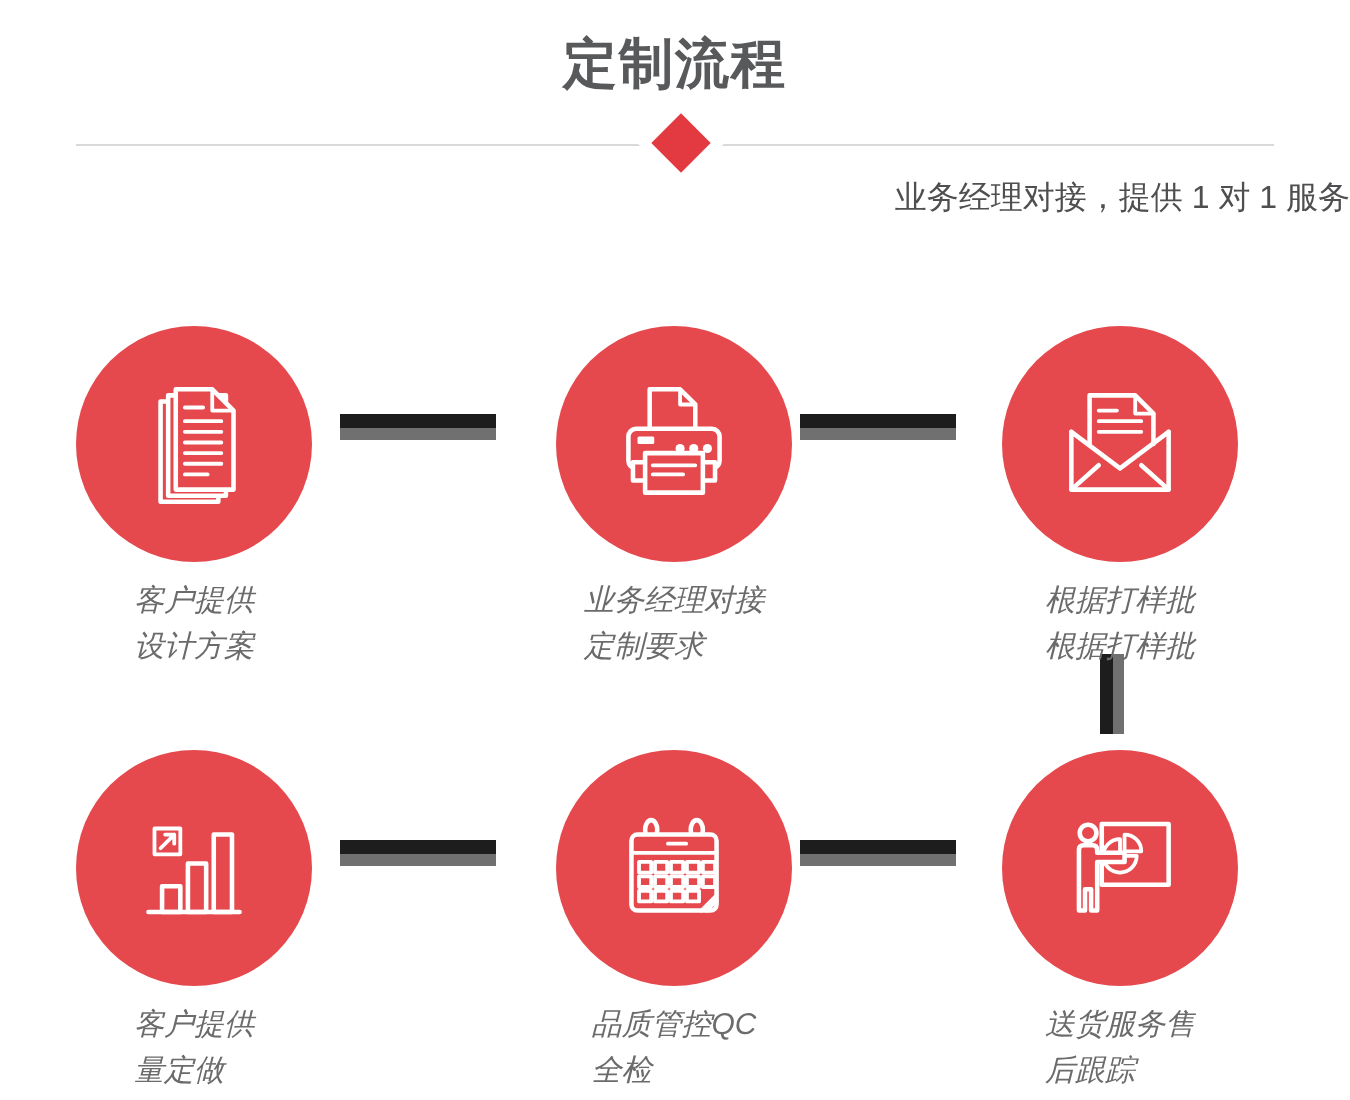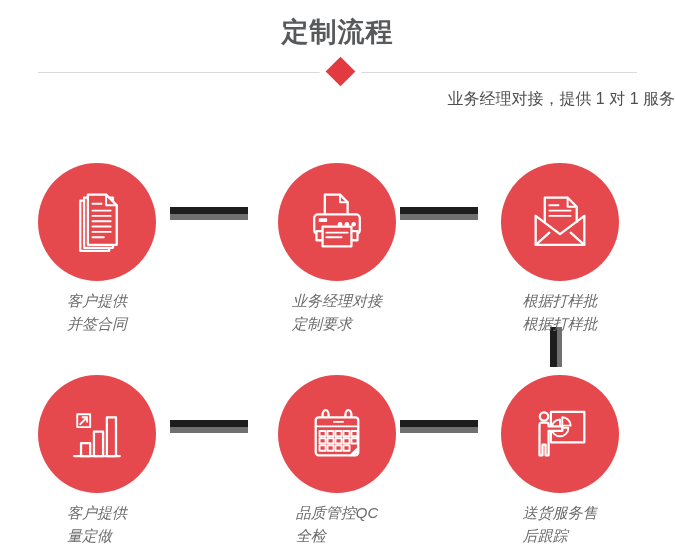--- a/index.html
+++ b/index.html
@@ -129,21 +129,21 @@
     <div class="circle">
       <svg viewBox="0 0 100 100">
         <rect class="s" x="28" y="22" width="38" height="66"></rect>
         <rect class="sf" x="33" y="18" width="38" height="66"></rect>
         <path class="sf" d="M38,14 H62 L76,28 V80 H38 Z"></path>
         <path class="s2" d="M62,14 V28 H76"></path>
         <path class="s2" d="M44,26 h12 M44,35 h24 M44,42 h24 M44,49 h24 M44,56 h24 M44,63 h24 M44,70 h15"></path>
       </svg>
     </div>
     <div class="step-label">
-      <span class="label-text"><span>客户提供</span><br><span>并签合同</span></span>
+      <span class="label-text"><span>客户提供</span><br><span>设计方案</span></span>
     </div>
   </div>
 
   <div class="step" style="left:278px; top:163px;">
     <div class="circle">
       <svg viewBox="0 0 100 100">
         <path class="sf" d="M34,14 H54 L64,24 V42 H34 Z"></path>
         <path class="s2" d="M54,14 V24 H64"></path>
         <rect class="sf" x="20" y="40" width="60" height="26" rx="5"></rect>
         <rect class="sf" x="23" y="62" width="12" height="12"></rect>

